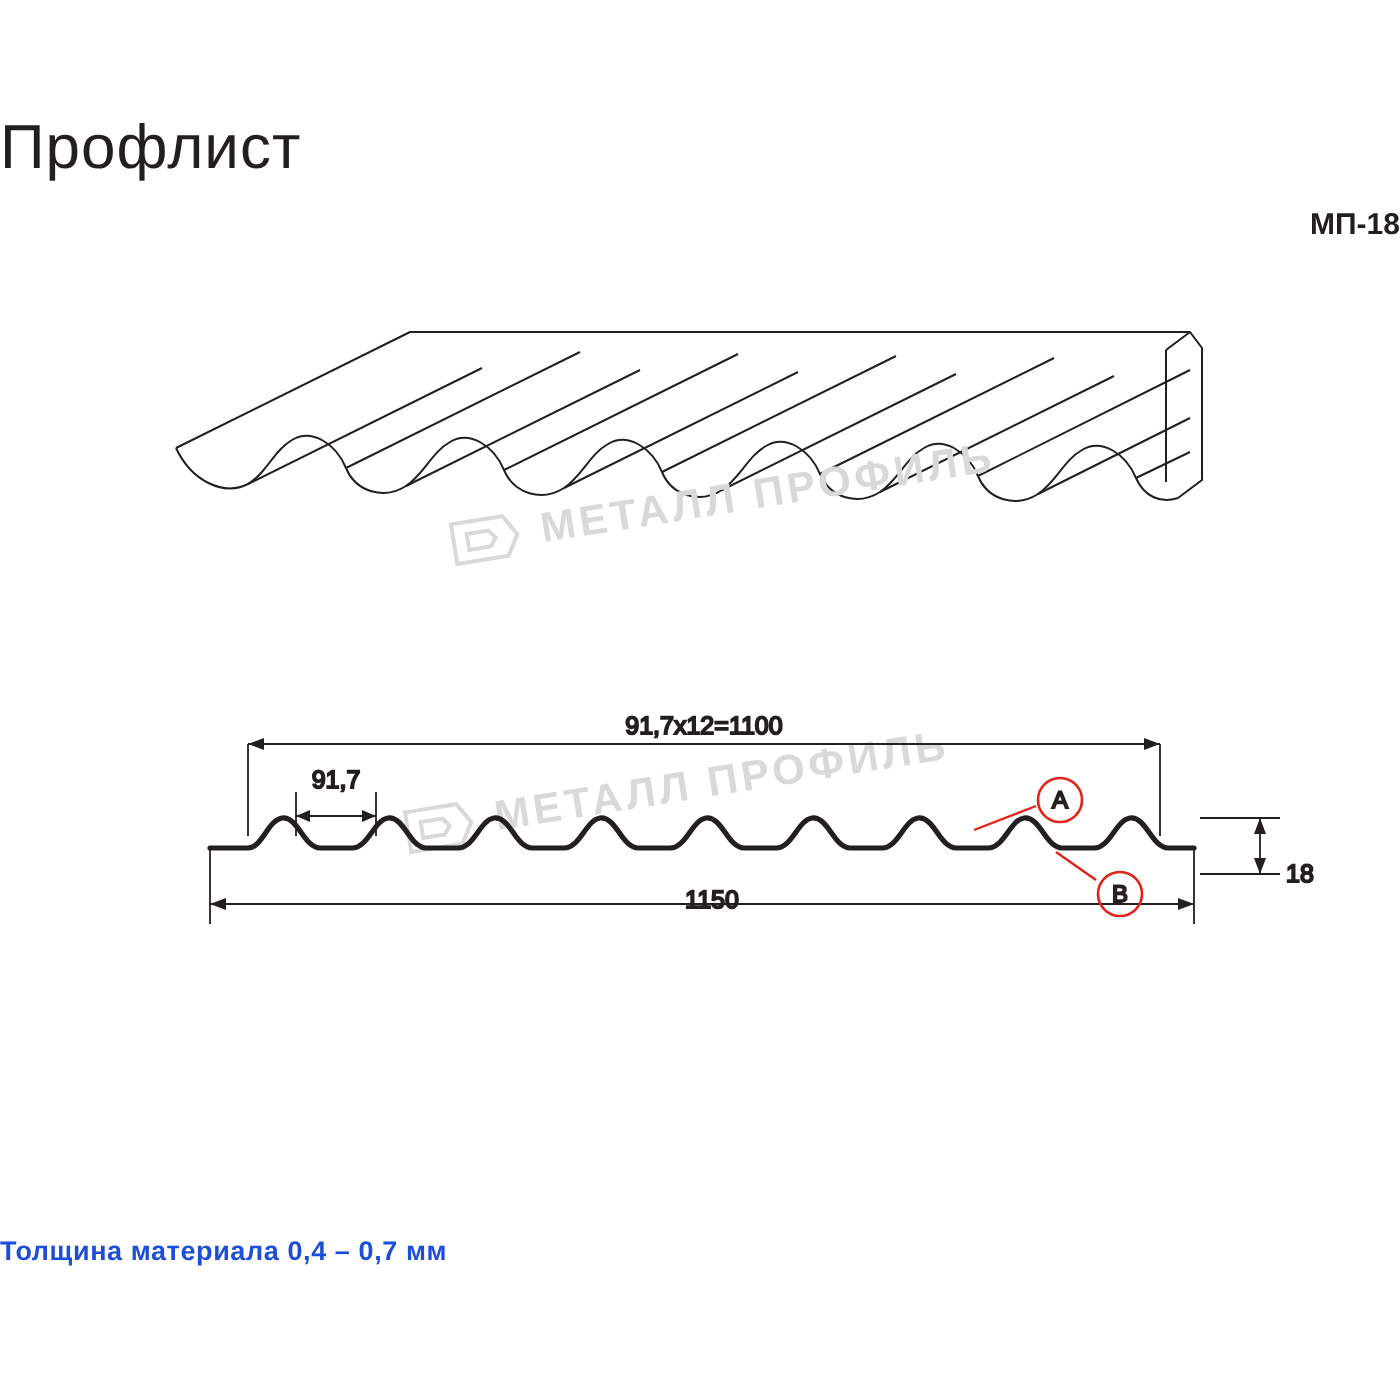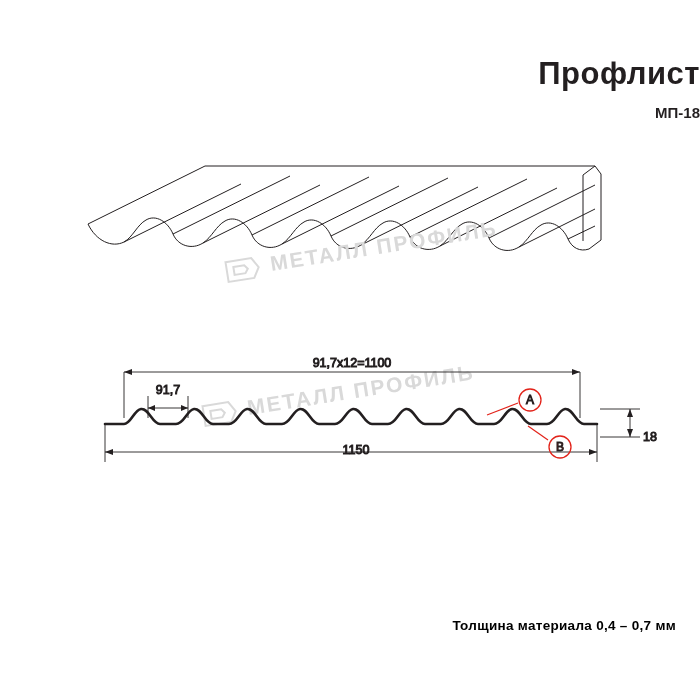--- a/index.html
+++ b/index.html
@@ -19,46 +19,46 @@
     position: absolute;
     left: 0; top: 0;
     width: 700px;
     height: 700px;
   }
   .title {
     position: absolute;
     top: 56px;
     left: 0;
     width: 700px;
-    text-align: right;
+    text-align: left;
     font-size: 31px;
-    font-weight: bold;
+    font-weight: normal;
     letter-spacing: 0.5px;
     color: #231f20;
   }
   .subtitle {
     position: absolute;
     top: 104px;
     left: 0;
     width: 700px;
     text-align: right;
     font-size: 15px;
     font-weight: bold;
     color: #231f20;
   }
   .footnote {
     position: absolute;
     top: 618px;
     left: 0;
     width: 676px;
-    text-align: right;
+    text-align: left;
     font-size: 13.5px;
     font-weight: bold;
     letter-spacing: 0.3px;
-    color: #000000;
+    color: #1d4ed8;
   }
   svg.layer {
     position: absolute;
     left: 0;
     top: 0;
     width: 700px;
     height: 700px;
   }
   .wm-text {
     font-family: "Liberation Sans", sans-serif;

